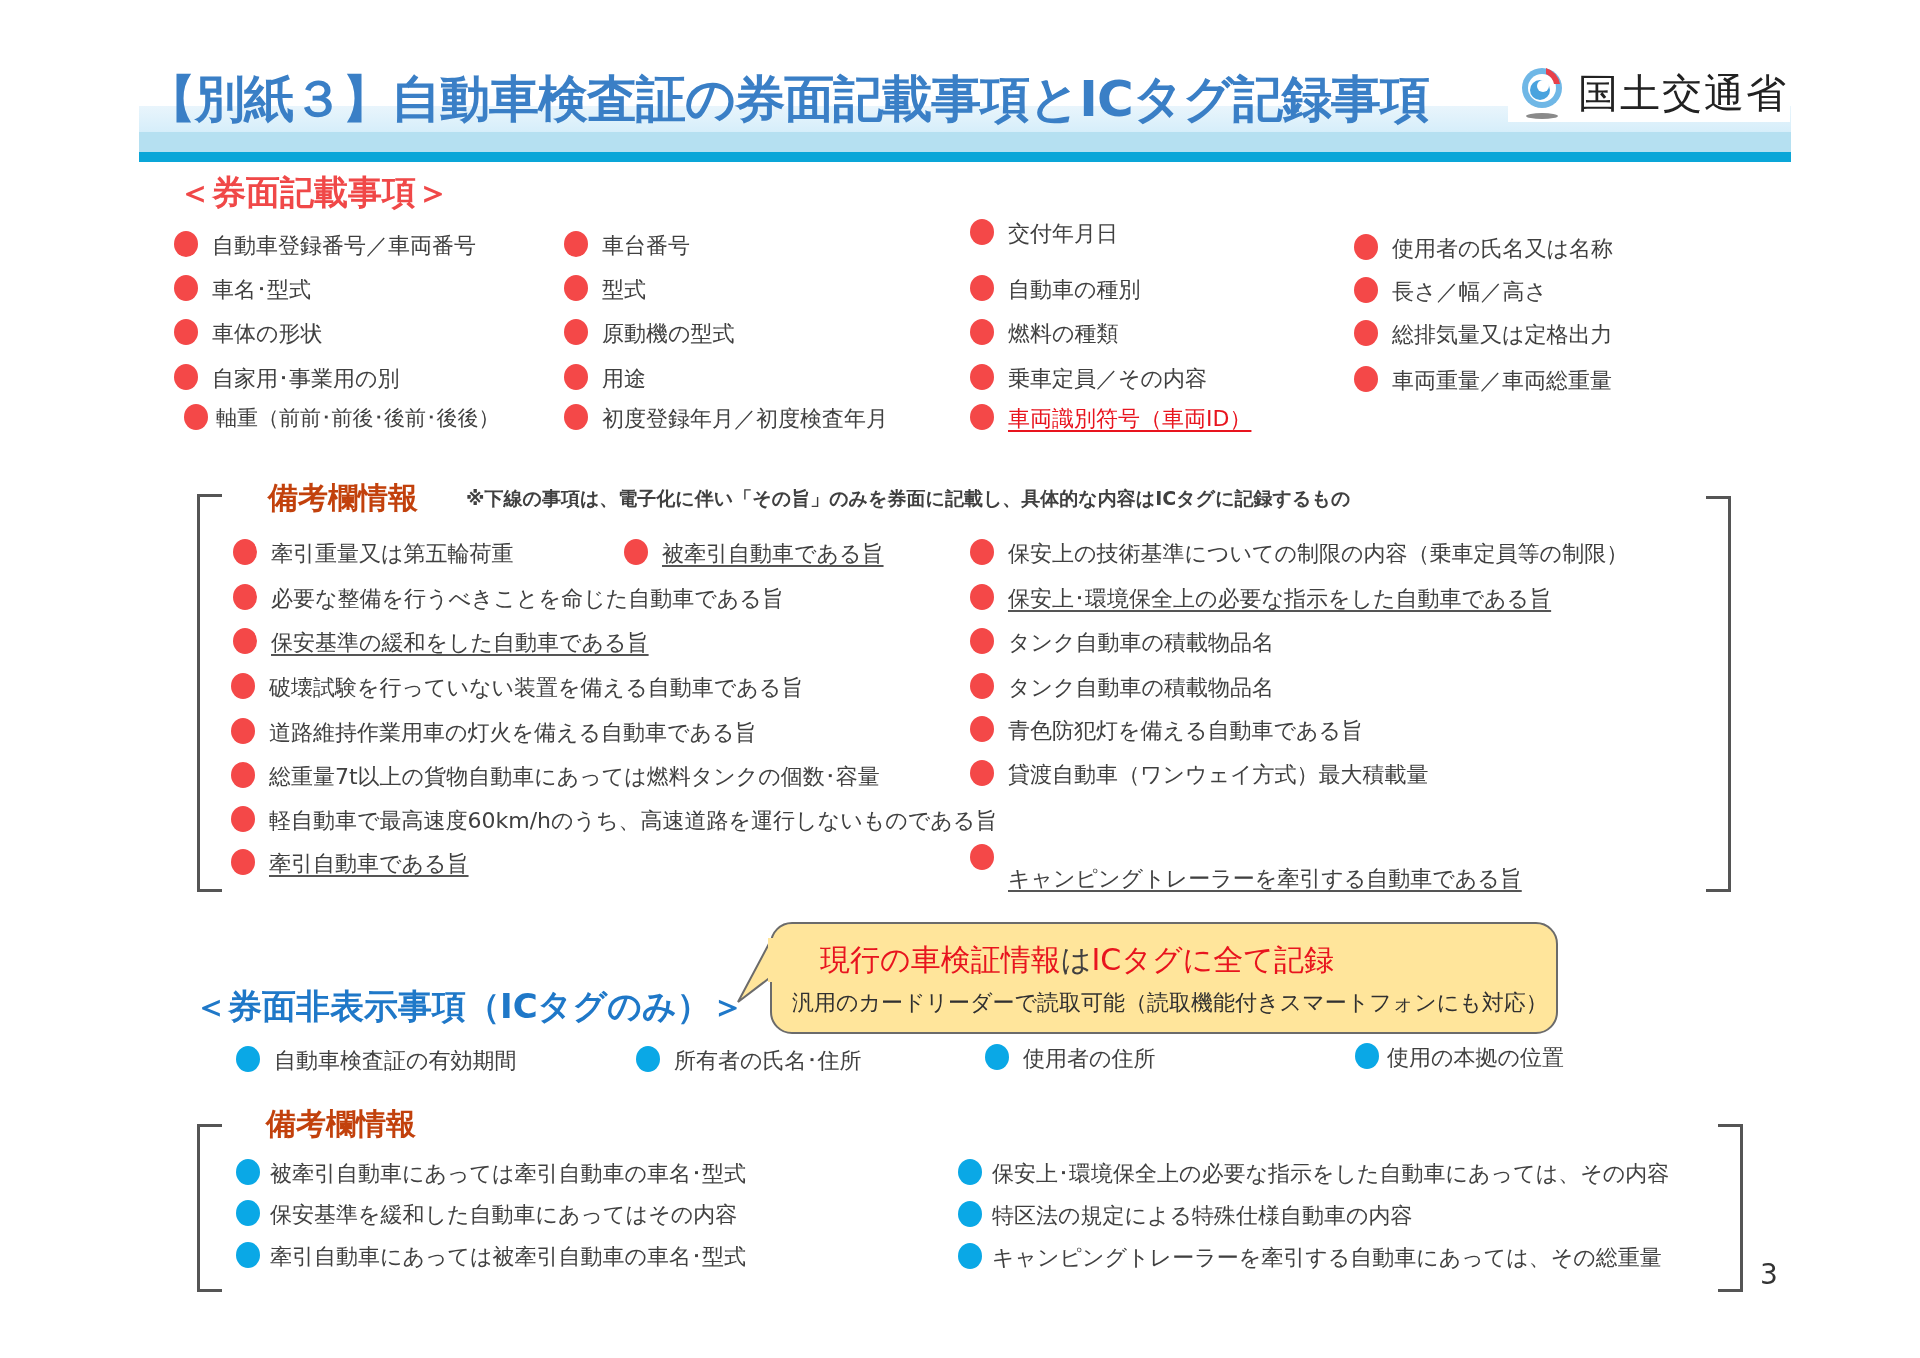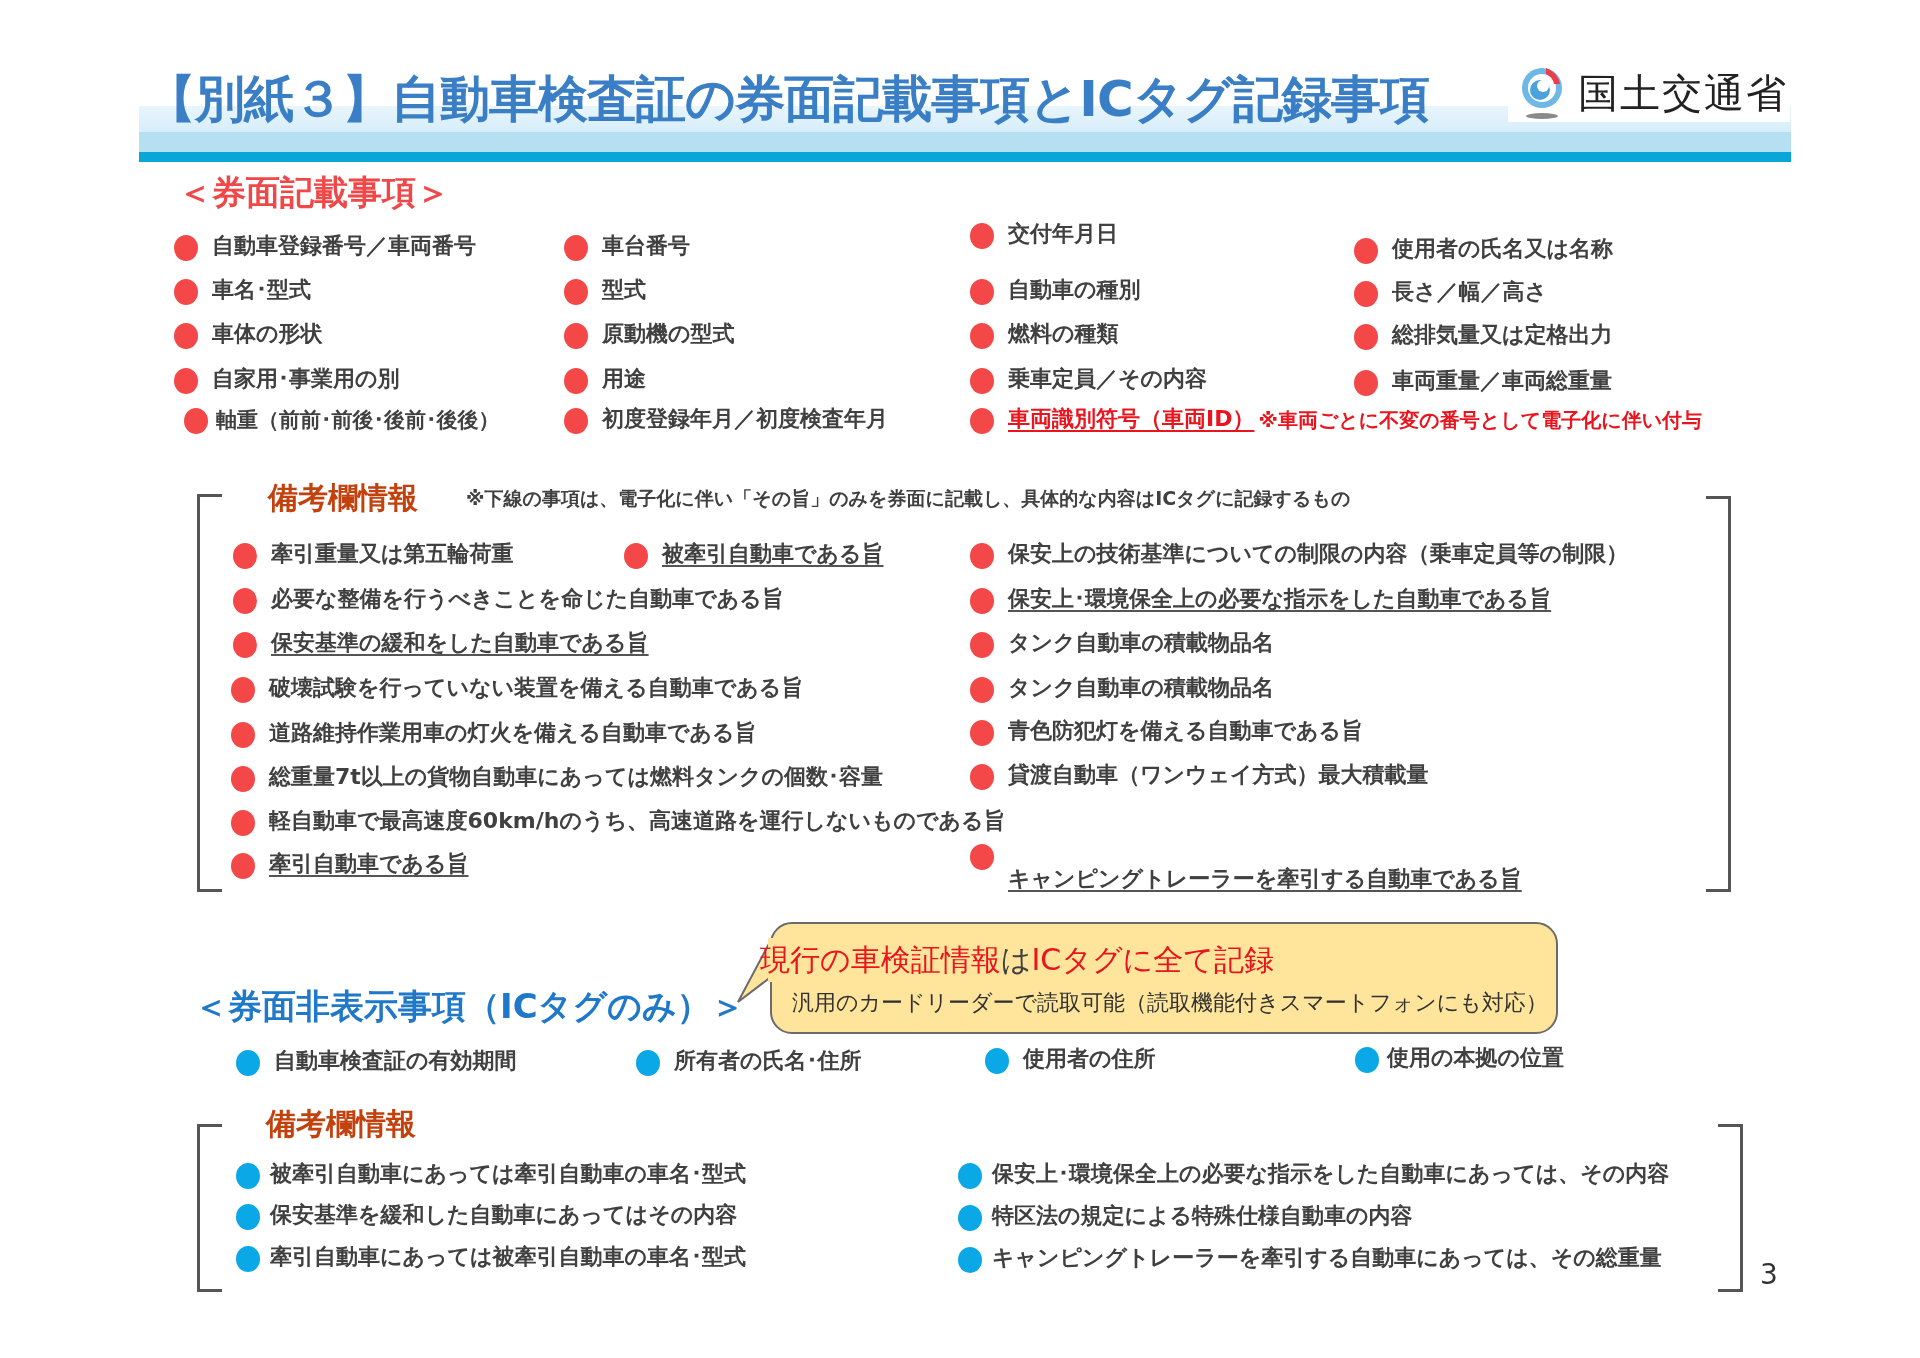--- a/index.html
+++ b/index.html
@@ -15,39 +15,39 @@
   .hdr-band2 { left:139px; top:132px; width:1652px; height:20px; background:#b5e0f1; }
   .hdr-band3 { left:139px; top:152px; width:1652px; height:10px; background:#0aa6d8; }
   .title { left:146px; top:66px; font-size:50px; font-weight:bold; color:#3a7fc6; letter-spacing:-1px; white-space:nowrap; }
   .logo-box { left:1508px; top:60px; width:282px; height:62px; background:#ffffff; }
   .logo-mark { left:1516px; top:64px; width:52px; height:56px; }
   .logo-text { left:1578px; top:66px; font-size:40px; color:#222; white-space:nowrap; letter-spacing:2px; }
 
   .sec1-heading { left:178px; top:170px; font-size:34px; font-weight:bold; color:#f04848; white-space:nowrap; }
   .sec2-heading { left:194px; top:984px; font-size:34px; font-weight:bold; color:#1f78c8; white-space:nowrap; }
 
-  .item { position:absolute; display:flex; align-items:flex-end; white-space:nowrap; font-size:22px; font-weight:bold; color:#404040; height:30px; }
+  .item { position:absolute; display:flex; align-items:flex-start; white-space:nowrap; font-size:22px; font-weight:normal; color:#404040; height:30px; }
   .item .dot { display:inline-block; width:24px; height:26px; border-radius:50%; margin-right:14px; flex:none; }
   .dot.red { background:#f44848; }
   .dot.blue { background:#0aa8e6; }
   .u { text-decoration:underline; text-underline-offset:4px; text-decoration-color:#555; }
   .red-text { color:#e8141e; }
   .red-u { color:#e8141e; text-decoration:underline; text-decoration-color:#e8141e; text-underline-offset:4px; }
 
   .remark-heading { font-size:30px; font-weight:bold; color:#c2410c; white-space:nowrap; }
   .remark-note { font-size:19px; font-weight:bold; color:#404040; white-space:nowrap; }
 
   .bracket-l { border:3px solid #555; border-right:none; width:22px; }
   .bracket-r { border:3px solid #555; border-left:none; width:22px; }
 
   .callout {
     left:770px; top:922px; width:788px; height:112px;
     background:#ffe59b; border:2px solid #6b6b6b; border-radius:22px; box-sizing:border-box;
   }
-  .callout-line1 { left:760px; top:940px; font-size:30px; color:#e8141e; white-space:nowrap;text-align:right; }
+  .callout-line1 { left:820px; top:940px; font-size:30px; color:#e8141e; white-space:nowrap;text-align:right; }
   .callout-line1 .dark { color:#404040; }
   .callout-line2 { left:792px; top:988px; font-size:22px; color:#303030; white-space:nowrap; }
   .page-num { left:1760px; top:1258px; font-size:28px; color:#333; }
 </style>
 </head>
 <body>
 
 <div class="abs hdr-band1"></div>
 <div class="abs hdr-band2"></div>
 <div class="abs hdr-band3"></div>
@@ -119,21 +119,20 @@
     <span class="dot red"></span>
     <span>燃料の種類</span>
   </div>
 <div class="item" style="left:970px;top:364px">
     <span class="dot red"></span>
     <span>乗車定員／その内容</span>
   </div>
 <div class="item" style="left:970px;top:404px">
     <span class="dot red"></span>
     <span class="red-u">車両識別符号（車両ID）</span>
-    <span class="red-text" style="font-size:20px;margin-left:4px">※車両ごとに不変の番号として電子化に伴い付与</span>
   </div>
 
 <div class="item" style="left:1354px;top:234px">
     <span class="dot red"></span>
     <span>使用者の氏名又は名称</span>
   </div>
 <div class="item" style="left:1354px;top:277px">
     <span class="dot red"></span>
     <span>長さ／幅／高さ</span>
   </div>

